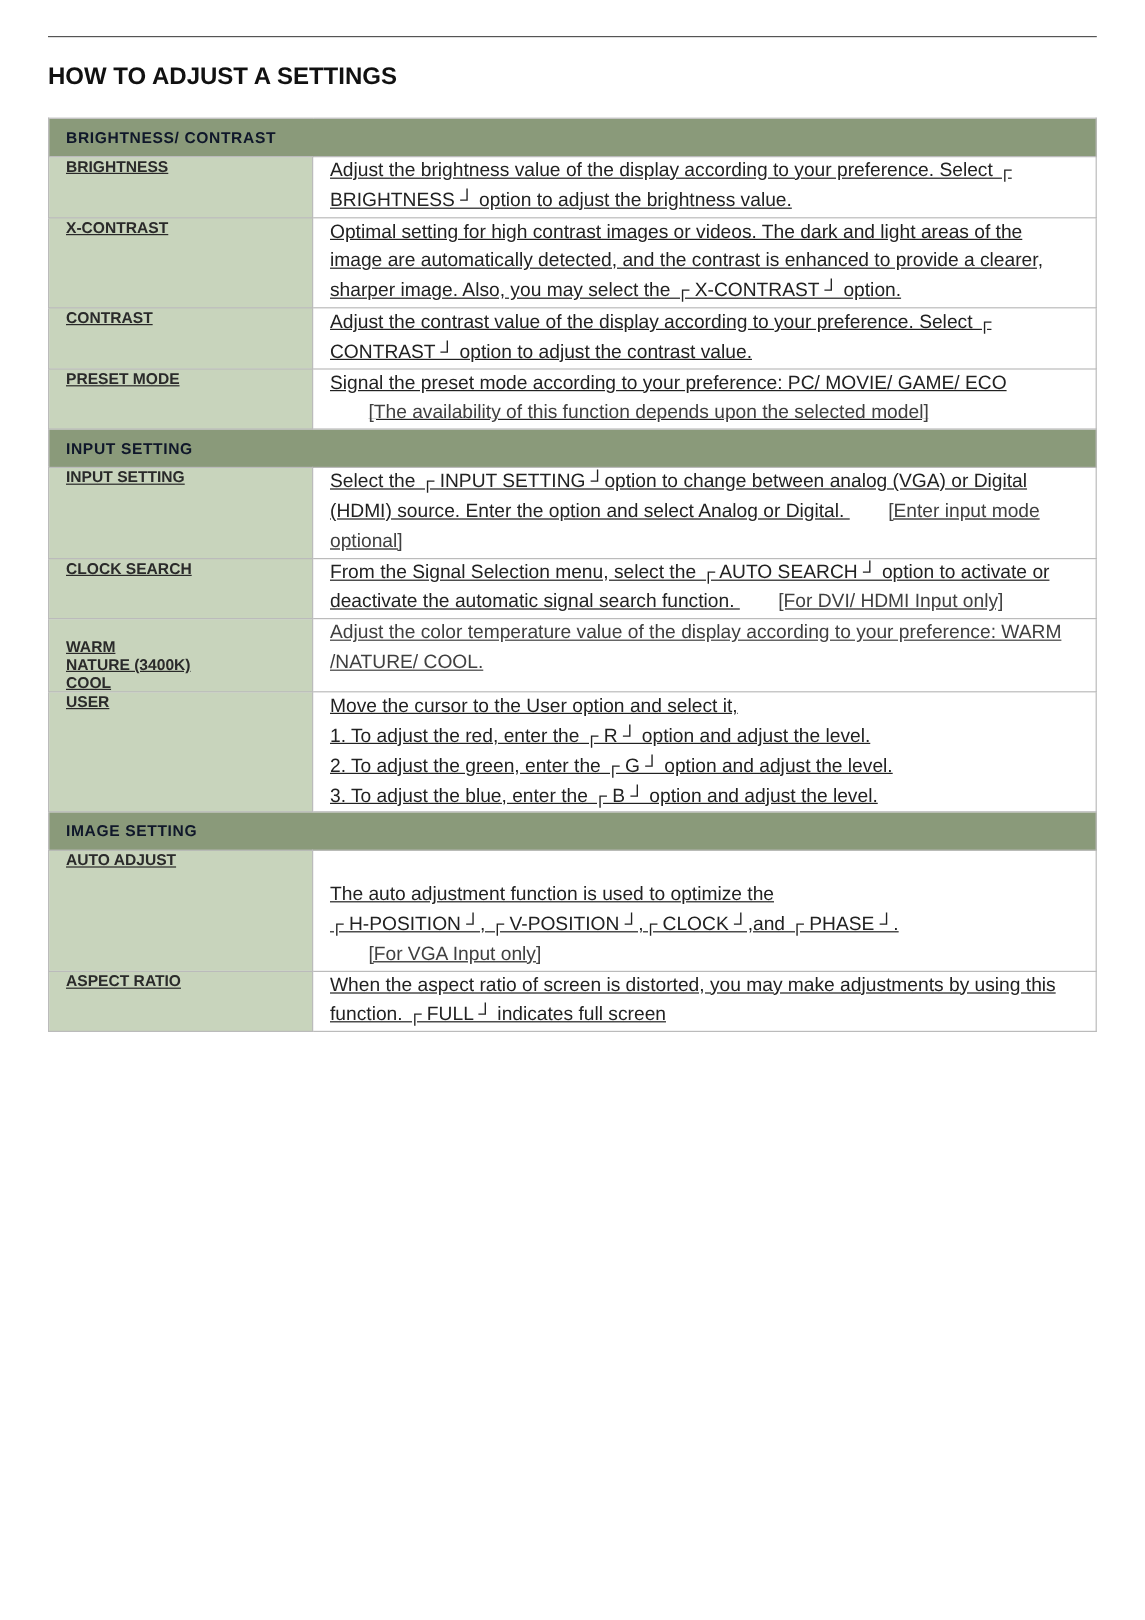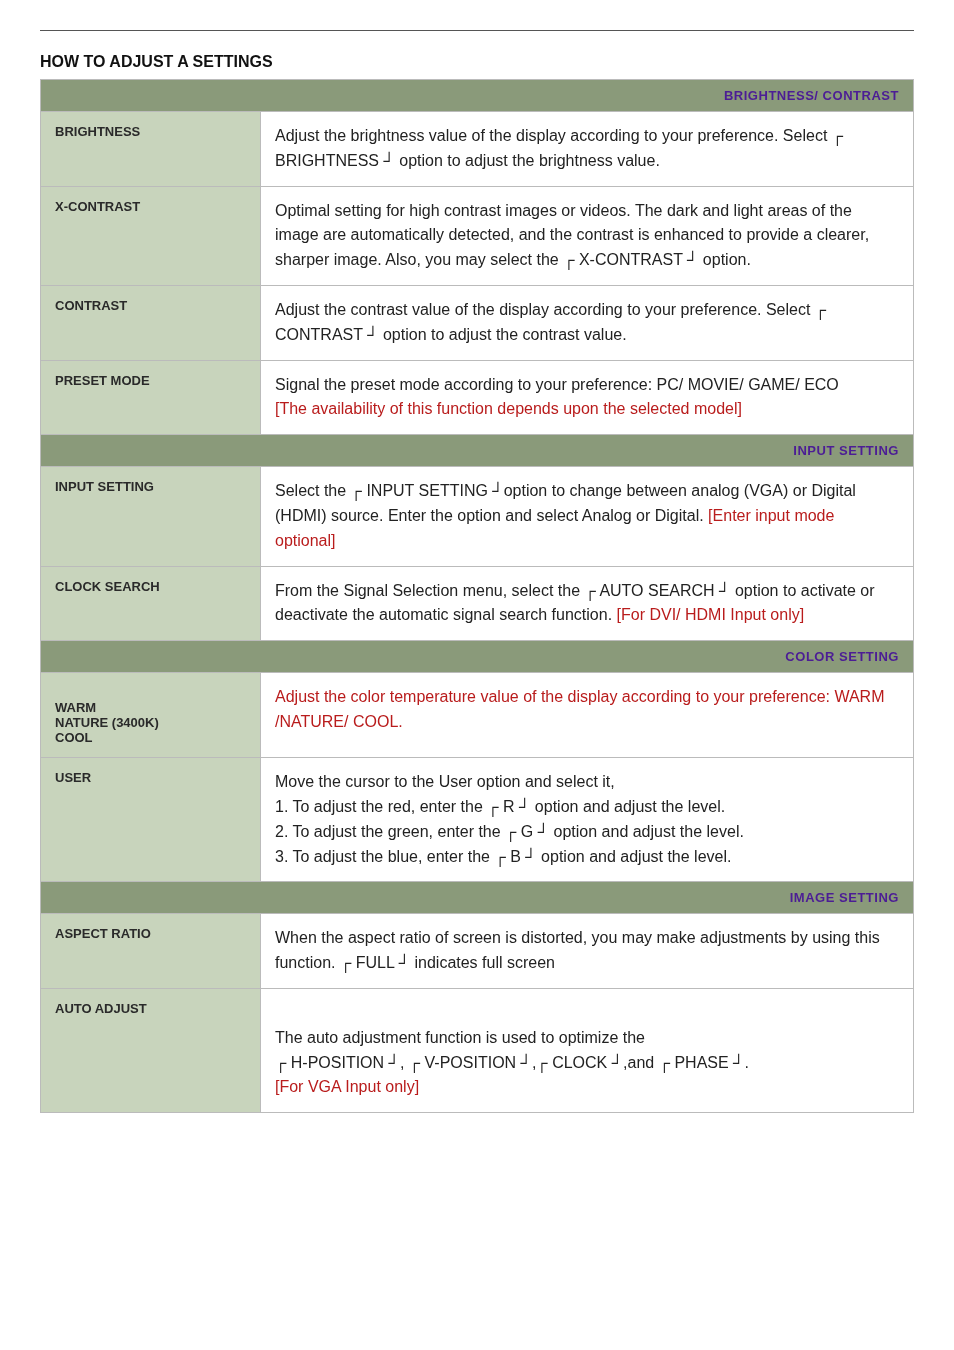--- a/index.html
+++ b/index.html
@@ -8,60 +8,61 @@
       background: #fff;
       color: #333;
       font-size: 14px;
       padding: 30px 40px;
     }
     .top-rule {
       border-top: 1.5px solid #555;
       margin-bottom: 22px;
     }
     .page-title {
-      font-size: 16px;
+      font-size: 20px;
       font-weight: bold;
-      margin-bottom: 8px;
+      margin-bottom: 22px;
       color: #111;
     }
     table {
       width: 100%;
       border-collapse: collapse;
       border: 1px solid #bbb;
     }
     .section-header td {
       background-color: #8a9a7a;
-      color: #4c1d95;
+      color: #0f172a;
       font-size: 13px;
       font-weight: bold;
       padding: 8px 14px;
       letter-spacing: 0.04em;
-      text-align: right;
     }
     .data-row td {
       border: 1px solid #bbb;
       vertical-align: top;
-      padding: 12px 14px;
+      padding: 0 14px;
+      text-decoration: underline;
     }
     .label-cell {
       background-color: #c8d4bc;
       color: #2a2a2a;
       font-weight: bold;
       font-size: 13px;
       width: 220px;
       min-width: 180px;
     }
     .desc-cell {
       background-color: #fff;
       font-size: 16px;
       line-height: 1.55;
       color: #222;
     }
     .blue-text {
-      color: #b91c1c;
+      color: #404040;
+      margin-left: 32px;
     }
   </style>
 </head>
 <body>
 
 <div class="top-rule"></div>
 <div class="page-title">HOW TO ADJUST A SETTINGS</div>
 
 <table>
 
@@ -98,48 +99,45 @@
       <span>Select the ┌ INPUT SETTING ┘option to change between analog (VGA) or Digital (HDMI) source. Enter the option and select Analog or Digital. </span><span class="blue-text">[Enter input mode optional]</span>
     </td>
   </tr>
   <tr class="data-row">
     <td class="label-cell">CLOCK SEARCH</td>
     <td class="desc-cell">
       <span>From the Signal Selection menu, select the  ┌ AUTO SEARCH ┘ option to activate or deactivate the automatic signal search function. </span><span class="blue-text">[For DVI/ HDMI Input only]</span>
     </td>
   </tr>
 
-  <tr class="section-header">
-    <td colspan="2">COLOR SETTING</td>
-  </tr>
   <tr class="data-row">
     <td class="label-cell" style="white-space: pre-line; font-weight:bold;">
       <span>WARM
 NATURE (3400K)
 COOL</span>
     </td>
     <td class="desc-cell blue-text">Adjust the color temperature value of the display according to your preference: WARM /NATURE/ COOL.</td>
   </tr>
   <tr class="data-row">
     <td class="label-cell">USER</td>
     <td class="desc-cell" style="white-space: pre-line;">Move the cursor to the User option and select it,
 1. To adjust the red, enter the ┌ R ┘ option and adjust the level.
 2. To adjust the green, enter the ┌ G ┘ option and adjust the level.
 3. To adjust the blue, enter the ┌ B ┘ option and adjust the level.</td>
   </tr>
 
   <tr class="section-header">
     <td colspan="2">IMAGE SETTING</td>
   </tr>
   <tr class="data-row">
-    <td class="label-cell">ASPECT RATIO</td>
-    <td class="desc-cell">When the aspect ratio of screen is distorted, you may make adjustments by using this function. ┌ FULL ┘ indicates full screen</td>
-  </tr>
-  <tr class="data-row">
     <td class="label-cell">AUTO ADJUST</td>
     <td class="desc-cell" style="white-space: pre-line;">
       <span>The auto adjustment function is used to optimize the
  ┌ H-POSITION ┘, ┌ V-POSITION ┘,┌ CLOCK ┘,and ┌ PHASE ┘.
 </span><span class="blue-text">[For VGA Input only]</span>
     </td>
   </tr>
+  <tr class="data-row">
+    <td class="label-cell">ASPECT RATIO</td>
+    <td class="desc-cell">When the aspect ratio of screen is distorted, you may make adjustments by using this function. ┌ FULL ┘ indicates full screen</td>
+  </tr>
 </tbody>
   </table>
 
 </body></html>

